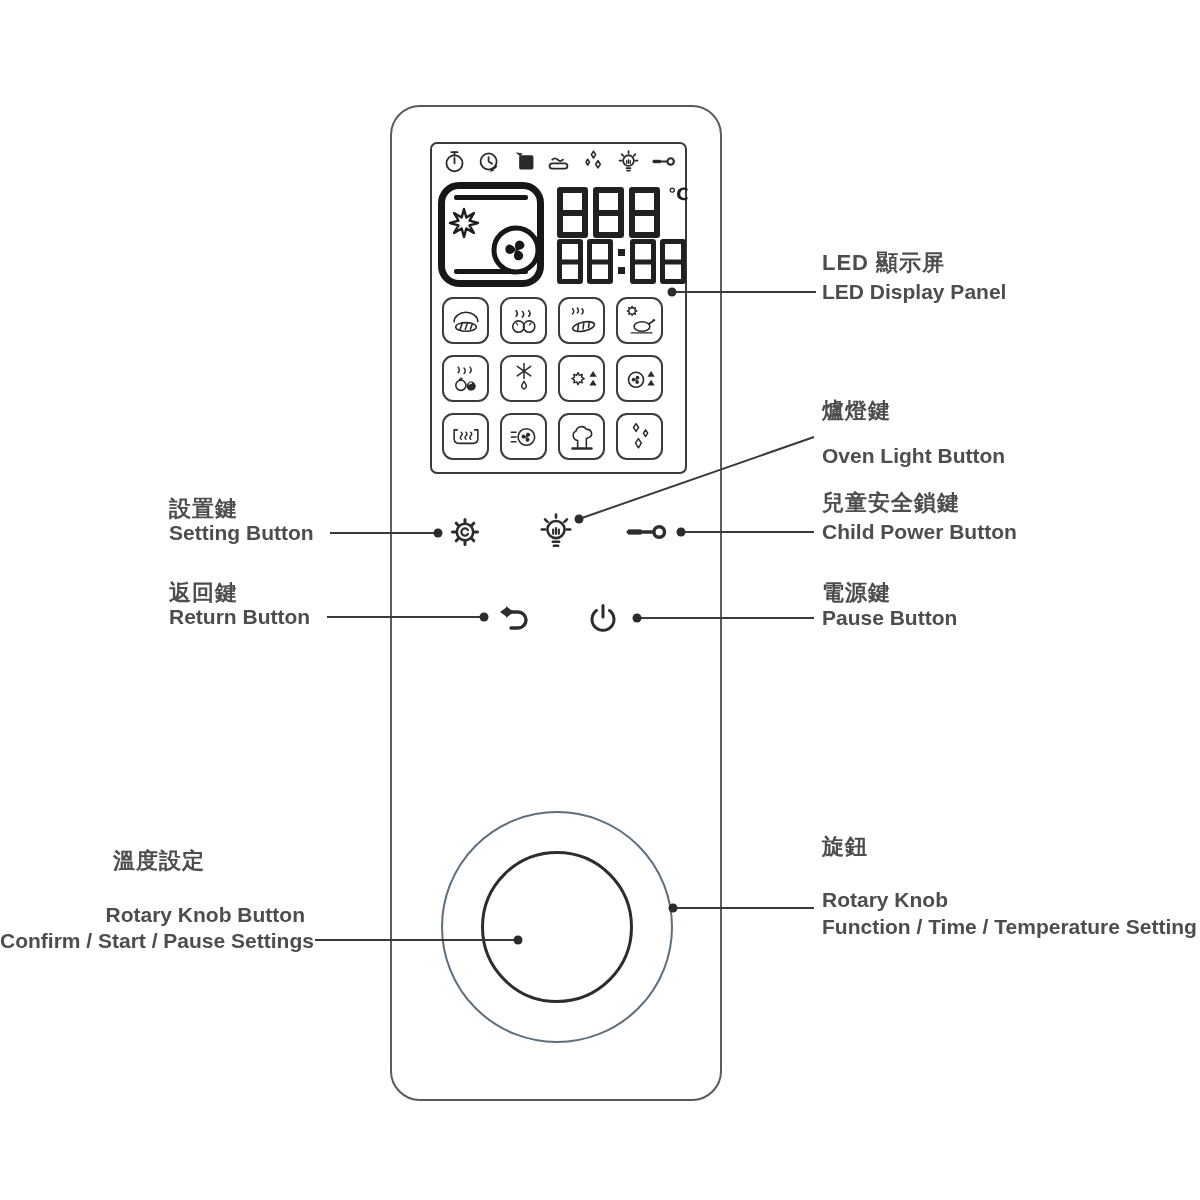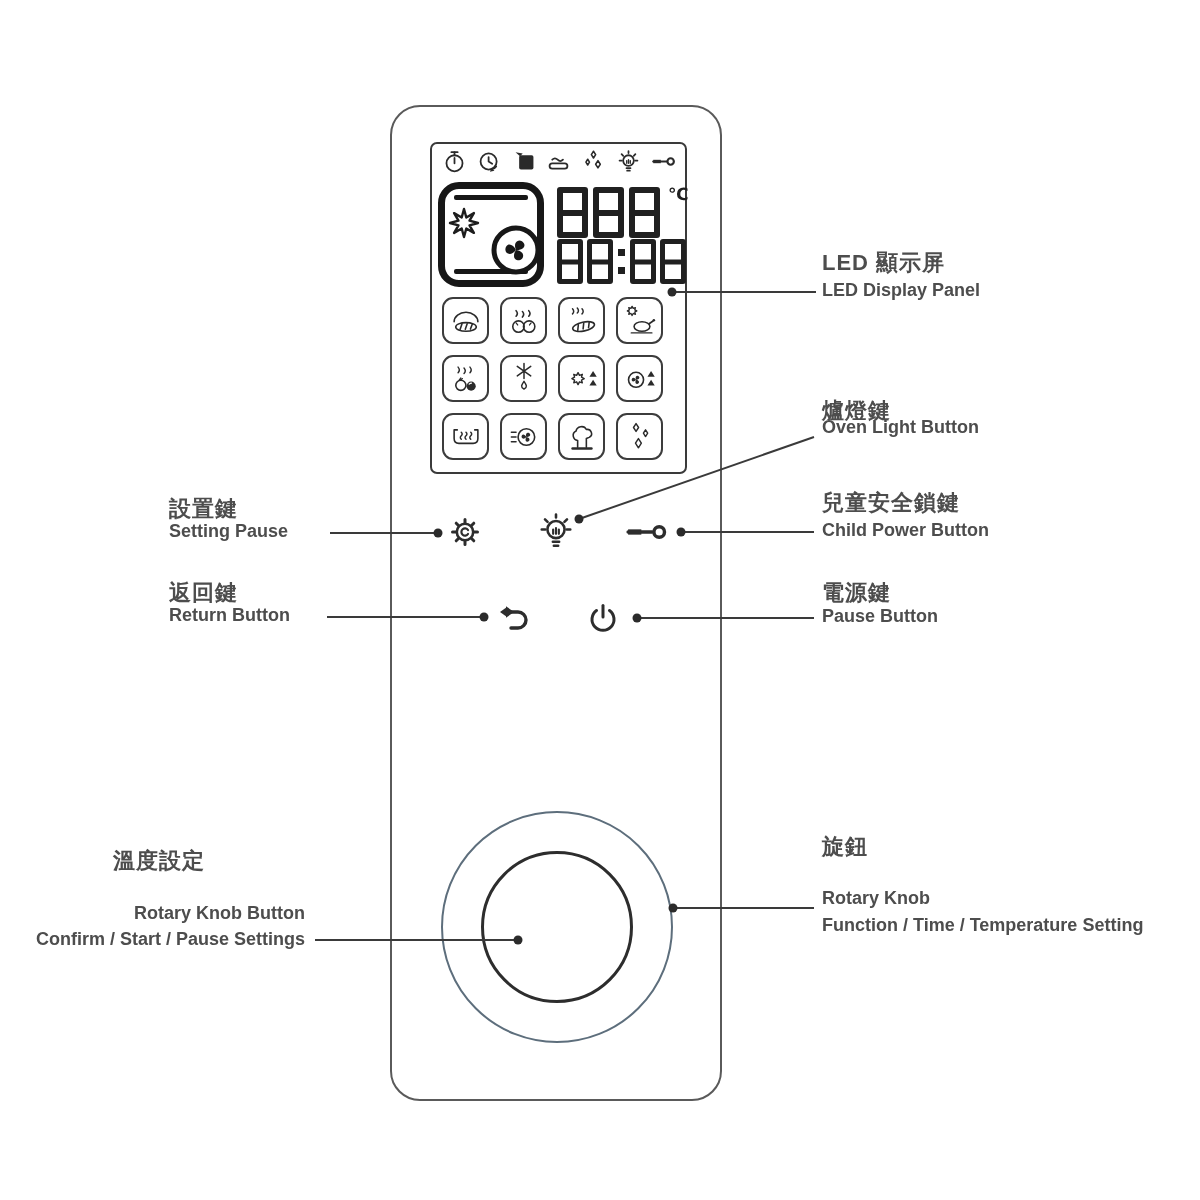--- a/index.html
+++ b/index.html
@@ -33,21 +33,21 @@
   .func-cell svg{width:38px;height:38px;stroke:#2a2a2a;fill:none;stroke-width:2;stroke-linecap:round;stroke-linejoin:round;}
   
   .touch{stroke:#2d2d2d;fill:none;stroke-linecap:round;stroke-linejoin:round;}
   
   .knob-outer{left:441px;top:811px;width:232px;height:232px;border:2px solid #5d6e7c;border-radius:50%;box-sizing:border-box;}
   .knob-inner{left:481px;top:851px;width:152px;height:152px;border:3px solid #2d2d2d;border-radius:50%;box-sizing:border-box;}
   
   .callouts{left:0;top:0;width:1200px;height:1200px;pointer-events:none;}
   .lbl{position:absolute;white-space:nowrap;color:#4d4d4d;font-weight:bold;}
   .zh{font-size:22px;letter-spacing:1px;}
-  .en{font-size:18px;}
+  .en{font-size:21px;}
   .ralign{text-align:right;width:305px;left:0;}
 </style>
 </head>
 <body>
 
 <div class="canvas">
 
   <svg width="0" height="0" style="position:absolute" aria-hidden="true">
     <defs>
 
@@ -342,30 +342,30 @@
       <circle cx="484" cy="617" r="4.5"></circle>
       <circle cx="637" cy="618" r="4.5"></circle>
       <circle cx="673" cy="908" r="4.5"></circle>
       <circle cx="518" cy="940" r="4.5"></circle>
     </g>
   </svg>
 
   <div class="lbl zh" style="left:822px;top:248px">LED 顯示屏</div>
   <div class="lbl en" style="left:822px;top:280px">LED Display Panel</div>
   <div class="lbl zh" style="left:822px;top:396px">爐燈鍵</div>
-  <div class="lbl en" style="left:822px;top:417px">Oven Light Button</div>
+  <div class="lbl en" style="left:822px;top:444px">Oven Light Button</div>
   <div class="lbl zh" style="left:822px;top:488px">兒童安全鎖鍵</div>
   <div class="lbl en" style="left:822px;top:520px">Child Power Button</div>
   <div class="lbl zh" style="left:822px;top:578px">電源鍵</div>
   <div class="lbl en" style="left:822px;top:606px">Pause Button</div>
   <div class="lbl zh" style="left:822px;top:832px">旋鈕</div>
   <div class="lbl en" style="left:822px;top:888px">Rotary Knob</div>
   <div class="lbl en" style="left:822px;top:915px">Function / Time / Temperature Setting</div>
 
   <div class="lbl zh" style="left:169px;top:494px">設置鍵</div>
-  <div class="lbl en" style="left:169px;top:521px">Setting Pause</div>
+  <div class="lbl en" style="left:169px;top:521px">Setting Button</div>
   <div class="lbl zh" style="left:169px;top:578px">返回鍵</div>
   <div class="lbl en" style="left:169px;top:605px">Return Button</div>
   <div class="lbl zh" style="left:113px;top:846px">溫度設定</div>
   <div class="lbl en ralign" style="top:903px">Rotary Knob Button</div>
   <div class="lbl en ralign" style="top:929px">Confirm / Start / Pause Settings</div>
 
 </div>
 
 </body></html>

